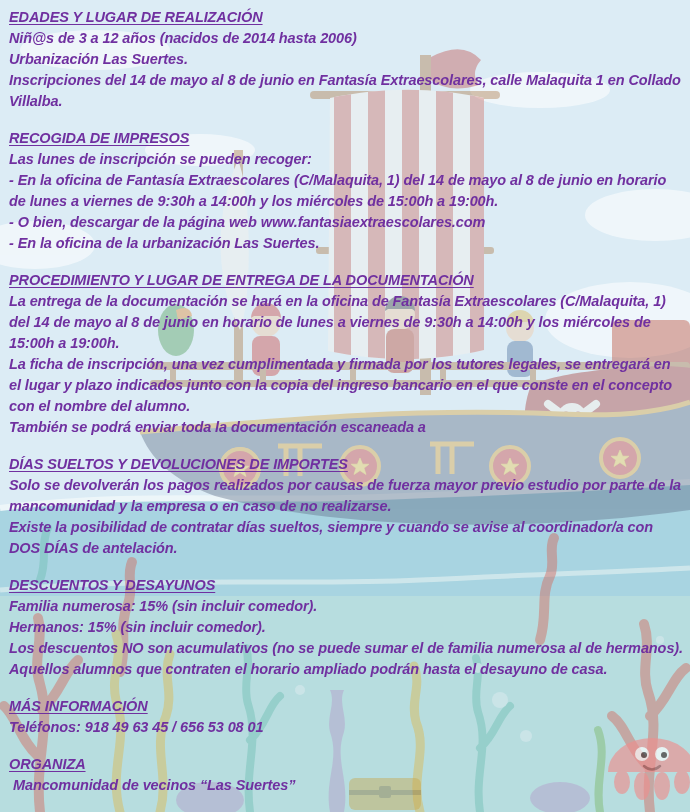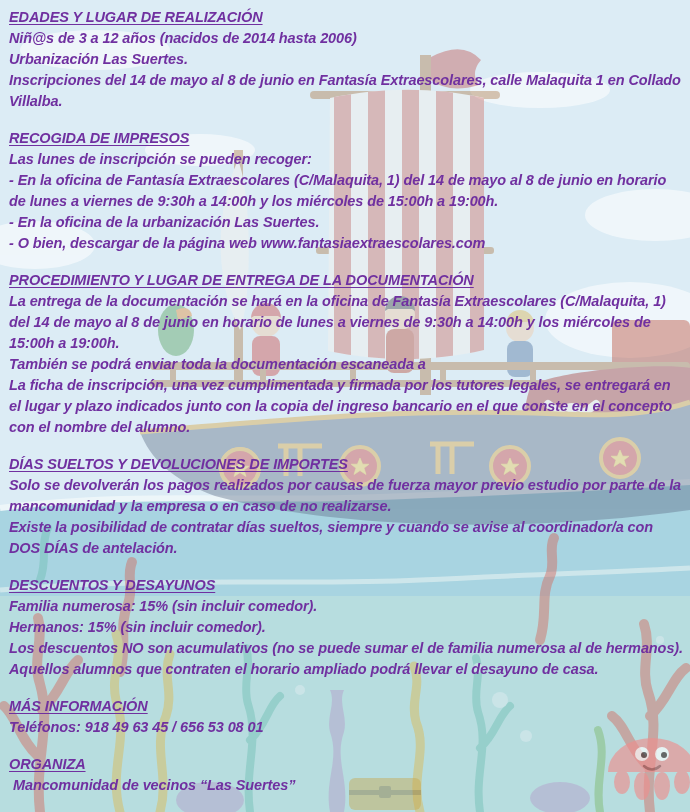--- a/index.html
+++ b/index.html
@@ -220,40 +220,40 @@
         <section class="sec">
           <h2 class="heading">EDADES Y LUGAR DE REALIZACIÓN</h2>
           <p class="para">Niñ@s de 3 a 12 años (nacidos de 2014 hasta 2006)</p>
           <p class="para">Urbanización Las Suertes.</p>
           <p class="para">Inscripciones del 14 de mayo al 8 de junio en Fantasía Extraescolares, calle Malaquita 1 en Collado Villalba.</p>
         </section>
         <section class="sec">
           <h2 class="heading">RECOGIDA DE IMPRESOS</h2>
           <p class="para">Las lunes de inscripción se pueden recoger:</p>
           <p class="para">- En la oficina de Fantasía Extraescolares (C/Malaquita, 1) del 14 de mayo al 8 de junio en horario de lunes a viernes de 9:30h a 14:00h y los miércoles de 15:00h a 19:00h.</p>
+          <p class="para">- O bien, descargar de la página web www.fantasiaextraescolares.com</p>
           <p class="para">- En la oficina de la urbanización Las Suertes.</p>
-          <p class="para">- O bien, descargar de la página web www.fantasiaextraescolares.com</p>
         </section>
         <section class="sec">
           <h2 class="heading">PROCEDIMIENTO Y LUGAR DE ENTREGA DE LA DOCUMENTACIÓN</h2>
           <p class="para">La entrega de la documentación se hará en la oficina de Fantasía Extraescolares (C/Malaquita, 1) del 14 de mayo al 8 de junio en horario de lunes a viernes de 9:30h a 14:00h y los miércoles de 15:00h a 19:00h.</p>
+          <p class="para">La ficha de inscripción, una vez cumplimentada y firmada por los tutores legales, se entregará en el lugar y plazo indicados junto con la copia del ingreso bancario en el que conste en el concepto con el nombre del alumno.</p>
           <p class="para">También se podrá enviar toda la documentación escaneada a</p>
-          <p class="para">La ficha de inscripción, una vez cumplimentada y firmada por los tutores legales, se entregará en el lugar y plazo indicados junto con la copia del ingreso bancario en el que conste en el concepto con el nombre del alumno.</p>
         </section>
         <section class="sec">
           <h2 class="heading">DÍAS SUELTOS Y DEVOLUCIONES DE IMPORTES</h2>
           <p class="para">Solo se devolverán los pagos realizados por causas de fuerza mayor previo estudio por parte de la mancomunidad y la empresa o en caso de no realizarse.</p>
           <p class="para">Existe la posibilidad de contratar días sueltos, siempre y cuando se avise al coordinador/a con DOS DÍAS de antelación.</p>
         </section>
         <section class="sec">
           <h2 class="heading">DESCUENTOS Y DESAYUNOS</h2>
           <p class="para">Familia numerosa: 15% (sin incluir comedor).</p>
           <p class="para">Hermanos: 15% (sin incluir comedor).</p>
           <p class="para">Los descuentos NO son acumulativos (no se puede sumar el de familia numerosa al de hermanos).</p>
-          <p class="para">Aquellos alumnos que contraten el horario ampliado podrá llevar el desayuno de casa.</p>
+          <p class="para">Aquellos alumnos que contraten el horario ampliado podrán hasta el desayuno de casa.</p>
         </section>
         <section class="sec">
           <h2 class="heading">MÁS INFORMACIÓN</h2>
           <p class="para">Teléfonos: 918 49 63 45 / 656 53 08 01</p>
         </section>
         <section class="sec">
           <h2 class="heading">ORGANIZA</h2>
           <p class="para"> Mancomunidad de vecinos “Las Suertes”</p>
         </section>
       </div>

